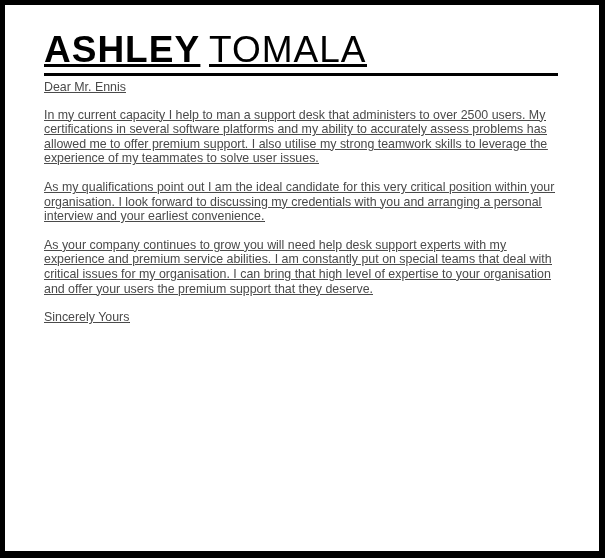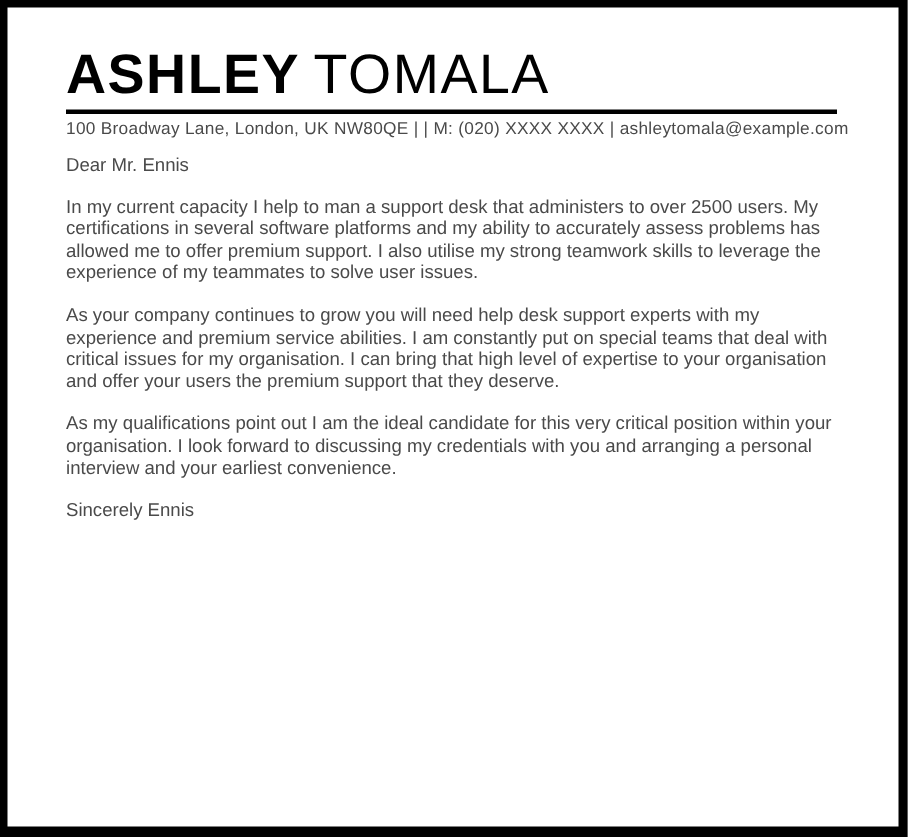--- a/index.html
+++ b/index.html
@@ -1,15 +1,15 @@
 <!DOCTYPE html>
 <html><head>
 <meta charset="utf-8">
 <style>
-  * { margin: 0; padding: 0; box-sizing: border-box; }
+  * { margin: 0; padding: 0; box-sizing: border-box; text-decoration: underline; }
   html, body {
     width: 605px;
     height: 558px;
     overflow: hidden;
     background: #000000;
     font-family: "Liberation Sans", sans-serif;
   }
   .frame {
     width: 605px;
     height: 558px;
@@ -58,26 +58,25 @@
 
 <div class="frame">
   <div class="page">
 
     <div class="name-heading">
       <span class="name-first">ASHLEY</span><span class="name-last">TOMALA</span>
     </div>
 
     <hr class="header-rule">
 
-    <div class="contact-line">100 Broadway Lane, London, UK NW80QE |  | M: (020) XXXX XXXX | ashleytomala@example.com</div>
 
     <div class="body-text">
       <p class="greeting">Dear Mr. Ennis</p>
 
       <p class="para">In my current capacity I help to man a support desk that administers to over 2500 users. My certifications in several software platforms and my ability to accurately assess problems has allowed me to offer premium support. I also utilise my strong teamwork skills to leverage the experience of my teammates to solve user issues.</p>
+      <p class="para">As my qualifications point out I am the ideal candidate for this very critical position within your organisation. I look forward to discussing my credentials with you and arranging a personal interview and your earliest convenience.</p>
       <p class="para">As your company continues to grow you will need help desk support experts with my experience and premium service abilities. I am constantly put on special teams that deal with critical issues for my organisation. I can bring that high level of expertise to your organisation and offer your users the premium support that they deserve.</p>
-      <p class="para">As my qualifications point out I am the ideal candidate for this very critical position within your organisation. I look forward to discussing my credentials with you and arranging a personal interview and your earliest convenience.</p>
 
-      <p class="closing">Sincerely Ennis</p>
+      <p class="closing">Sincerely Yours</p>
     </div>
 
   </div>
 </div>
 
 </body></html>

